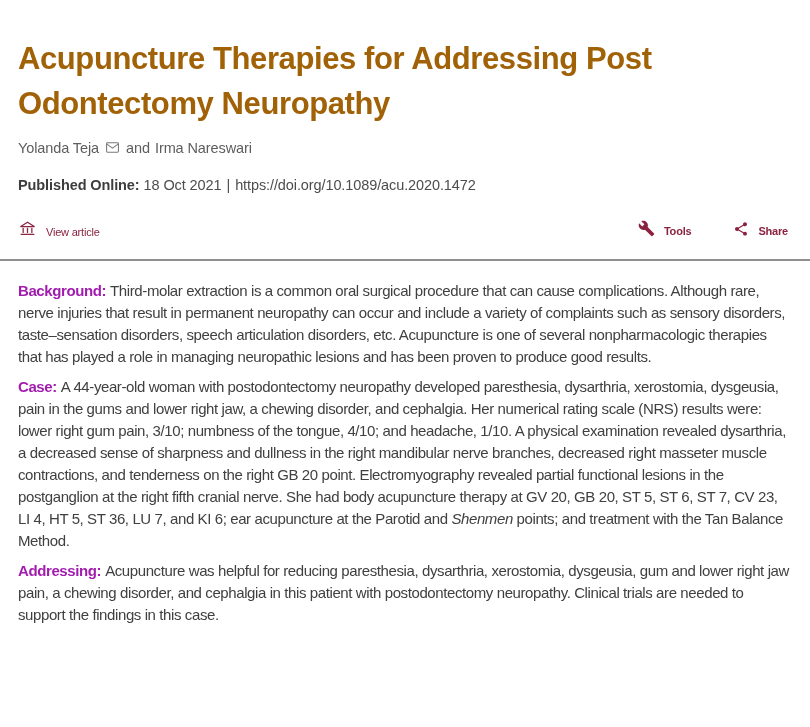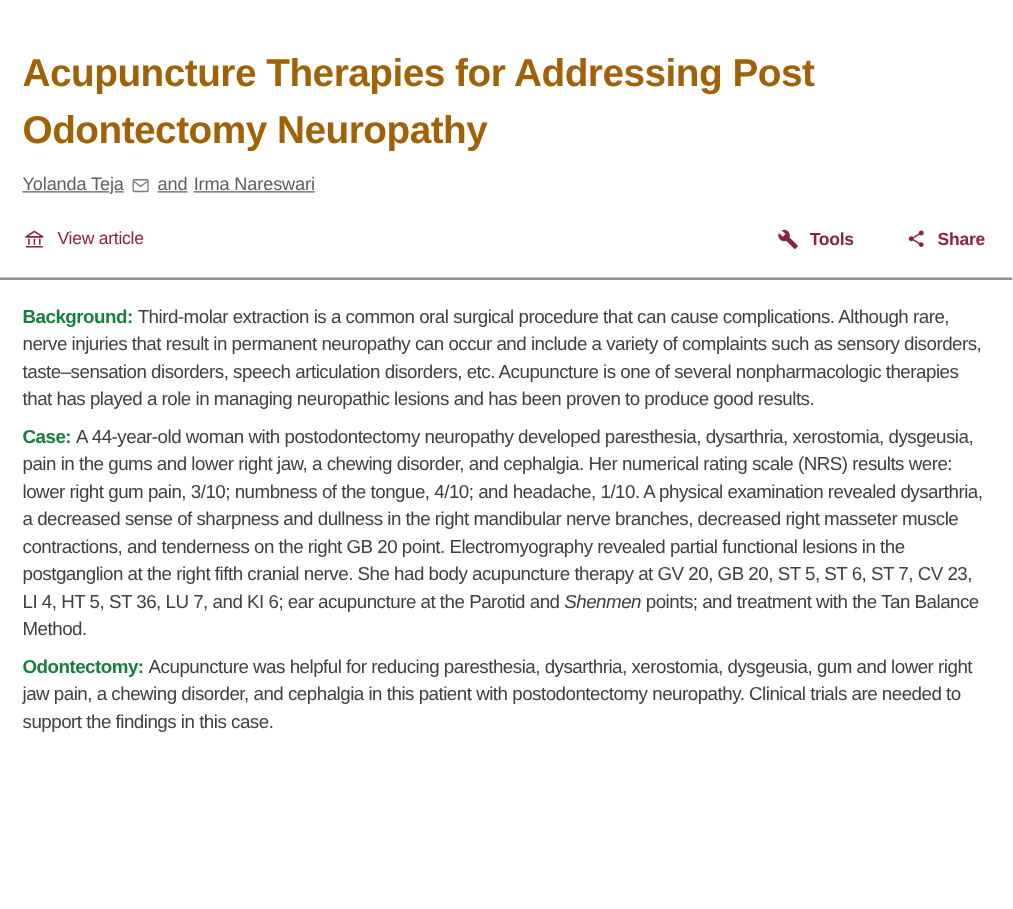--- a/index.html
+++ b/index.html
@@ -17,66 +17,69 @@
 
   
   h1.title {
     margin-top: 20px;
     font-size: 31px; line-height: 45px; font-weight: bold;
     color: #a16207; letter-spacing: -0.4px;
     max-width: 700px;
   }
 
   
-  .authors { margin-top: 14px; font-size: 14.5px; color: #5e5e5e; letter-spacing: -0.1px; display: flex; align-items: flex-end; gap: 5px; text-decoration: underline; }
+  .authors { margin-top: 14px; font-size: 14.5px; color: #5e5e5e; letter-spacing: -0.1px; display: flex; align-items: flex-start; gap: 5px; }
   .authors svg { display: inline-block; vertical-align: middle; }
 
   
   .published { margin-top: 21px; font-size: 14.5px; color: #4d4d4d; letter-spacing: -0.1px; }
   .published .plabel { font-weight: bold; color: #3d3d3d; margin-right: 4px; }
   .published .psep { margin: 0 5px; }
 
   
   .toolbar { margin-top: 26px; display: flex; justify-content: space-between; align-items: center; }
   .tool-link {
-    display: inline-flex; align-items: flex-start; gap: 9px;
-    color: var(--accent, #8a2240); font-size: 14px; text-decoration: none;
+    display: inline-flex; align-items: flex-end; gap: 9px;
+    color: var(--accent, #8a2240); font-size: 11px; text-decoration: none;
     cursor: pointer; letter-spacing: -0.2px;
   }
   .toolbar-right { display: flex; gap: 42px; padding-right: 4px; }
   .toolbar-right .tool-link { font-weight: bold; }
 
   
   .divider { margin-top: 21px; border: none; border-top: 2px solid #8f8f8f; width: 810px; margin-left: -18px; }
 
   
   h2.abstract-heading { margin-top: 15px; font-size: 23px; color: #2e2e2e; letter-spacing: -0.3px; }
   .abs-para { margin-top: 8px; font-size: 15px; line-height: 22px; letter-spacing: -0.4px; color: #404040; max-width: 776px; }
   .abs-para:first-of-type { margin-top: 19px; }
-  .abs-para .slabel { font-weight: bold; color: #15803d; margin-right: 4px; }
+  .abs-para .slabel { font-weight: bold; color: #a21caf; margin-right: 4px; }
   .abs-para .italic { font-style: italic; }
 </style>
 </head>
 <body>
 
 <div class="page">
 
 
   <h1 class="title">Acupuncture Therapies for Addressing Post Odontectomy Neuropathy</h1>
 
   <div class="authors">
     <span>Yolanda Teja</span>
     <svg width="17" height="15" viewBox="0 0 24 24" fill="none" stroke="#7a7a7a" stroke-width="1.7">
       <rect x="2.5" y="4.5" width="19" height="15" rx="1.5"></rect>
       <path d="M3 6.5l9 6.5 9-6.5"></path>
     </svg>
     <span>and</span>
     <span>Irma Nareswari</span>
   </div>
 
+  <div class="published">
+    <span class="plabel">Published Online:</span><span>18 Oct 2021</span><span class="psep">|</span><span>https://doi.org/10.1089/acu.2020.1472</span>
+  </div>
 
   <div class="toolbar">
     <a class="tool-link">
       <svg width="19" height="19" viewBox="0 0 24 24" fill="none" stroke="#8a2240" stroke-width="1.6" stroke-linecap="round" stroke-linejoin="round">
         <path d="M3.5 9.5L12 4l8.5 5.5z"></path>
         <line x1="6.5" y1="12" x2="6.5" y2="17"></line>
         <line x1="12" y1="12" x2="12" y2="17"></line>
         <line x1="17.5" y1="12" x2="17.5" y2="17"></line>
         <line x1="4" y1="19.5" x2="20" y2="19.5"></line>
       </svg>
@@ -104,16 +107,16 @@
   <p class="abs-para">
     <span class="slabel">Background:</span><span>Third-molar extraction is a common oral surgical procedure that can cause complications. Although rare, nerve injuries that result in permanent neuropathy can occur and include a variety of complaints such as sensory disorders, taste–sensation disorders, speech articulation disorders, etc. Acupuncture is one of several nonpharmacologic therapies that has played a role in managing neuropathic lesions and has been proven to produce good results.</span>
   </p>
 
   <p class="abs-para">
     <span class="slabel">Case:</span><span>A 44-year-old woman with postodontectomy neuropathy developed paresthesia, dysarthria, xerostomia, dysgeusia, pain in the gums and lower right jaw, a chewing disorder, and cephalgia. Her numerical rating scale (NRS) results were: lower right gum pain, 3/10; numbness of the tongue, 4/10; and headache, 1/10. A physical examination revealed dysarthria, a decreased sense of sharpness and dullness in the right mandibular nerve branches, decreased right masseter muscle contractions, and tenderness on the right GB 20 point. Electromyography revealed partial functional lesions in the postganglion at the right fifth cranial nerve. She had body acupuncture therapy at GV 20, GB 20, ST 5, ST 6, ST 7, CV 23, LI 4, HT 5, ST 36, LU 7, and KI 6; ear acupuncture at the Parotid and </span><span class="italic">Shenmen</span><span> points; and treatment with the Tan Balance Method.</span>
   </p>
 
 
   <p class="abs-para">
-    <span class="slabel">Odontectomy:</span><span>Acupuncture was helpful for reducing paresthesia, dysarthria, xerostomia, dysgeusia, gum and lower right jaw pain, a chewing disorder, and cephalgia in this patient with postodontectomy neuropathy. Clinical trials are needed to support the findings in this case.</span>
+    <span class="slabel">Addressing:</span><span>Acupuncture was helpful for reducing paresthesia, dysarthria, xerostomia, dysgeusia, gum and lower right jaw pain, a chewing disorder, and cephalgia in this patient with postodontectomy neuropathy. Clinical trials are needed to support the findings in this case.</span>
   </p>
 
 </div>
 
 </body></html>

